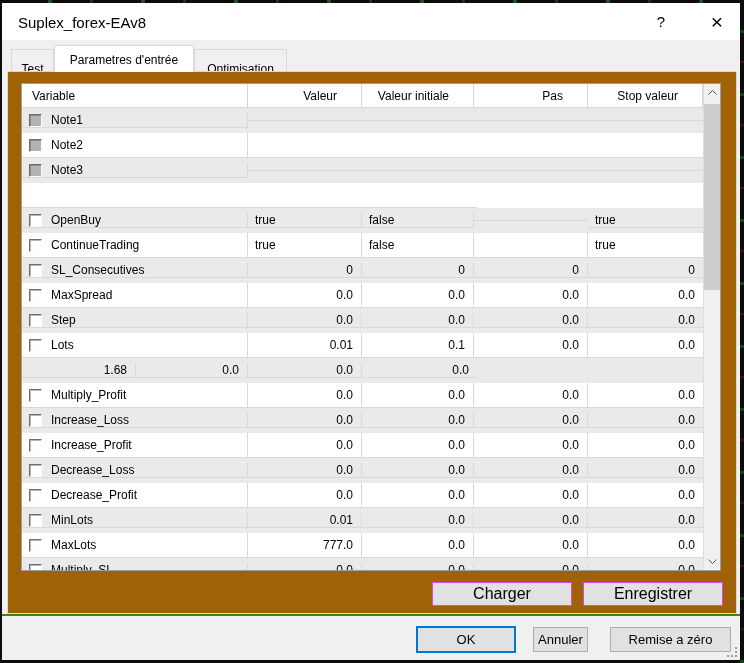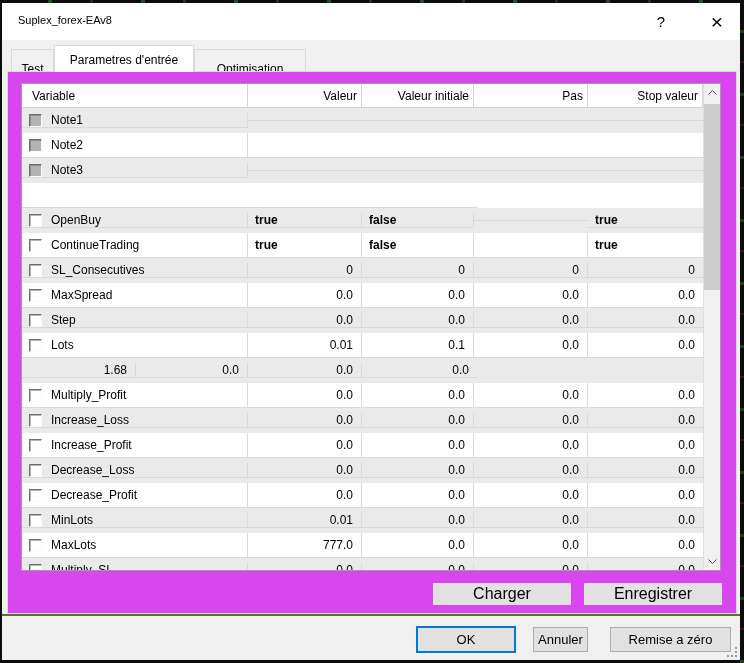--- a/index.html
+++ b/index.html
@@ -9,52 +9,52 @@
   .screen { position:relative; width:744px; height:663px; background:#0c0c0c; overflow:hidden; }
   .screen::before { content:''; position:absolute; top:0; left:0; right:0; height:3px;
     background:repeating-linear-gradient(90deg,#0c0c0c 0 48px,#1f5220 48px 52px,#0c0c0c 52px 90px,#143914 90px 93px); }
   .screen::after { content:''; position:absolute; top:0; right:0; bottom:0; width:4px;
     background:repeating-linear-gradient(180deg,#0c0c0c 0 30px,#153f16 30px 33px,#0c0c0c 33px 61px,#3a1414 61px 63px); }
 
   .dialog { position:absolute; left:2px; top:3px; width:738px; height:657px; background:#f0f0f0; z-index:2; }
 
   
   .titlebar { position:absolute; left:0; top:0; width:100%; height:37px; background:#ffffff; }
-  .title { position:absolute; left:16px; top:11px; font-size:11px; color:#000; white-space:nowrap; }
+  .title { position:absolute; left:16px; top:11px; font-size:15px; color:#000; white-space:nowrap; }
   .cap-btn { position:absolute; top:0; width:34px; height:37px; display:flex; align-items:center; justify-content:center; cursor:default; }
   .help-btn { right:62px; font-size:15px; }
   .close-btn { right:6px; font-size:21px; font-weight:300; line-height:1; }
 
   
   .tab { position:absolute; background:#f0f0f0; border:1px solid #d9d9d9; border-bottom:none;
          font-size:12px; text-align:center; z-index:3; padding-top:12px; height:23px; top:46px; }
   .tab.active { background:#ffffff; top:42px; height:27px; padding-top:7px; z-index:5; }
   #tab-test { left:9px; width:43px; }
   #tab-params { left:52px; width:140px; }
-  #tab-optim { left:192px; width:112px; }
-
-  
-  .tabpage { position:absolute; left:5px; top:68px; width:730px; height:543px; background:#d946ef; border:1px solid #d9d9d9; z-index:4; }
+  #tab-optim { left:192px; width:93px; }
+
+  
+  .tabpage { position:absolute; left:5px; top:68px; width:730px; height:543px; background:#a16207; border:1px solid #d9d9d9; z-index:4; }
 
   
   .ptable { position:absolute; left:13px; top:11px; width:700px; height:488px; border:1px solid #9e9e9e; background:#fff; display:flex; }
   .tcontent { width:681px; height:100%; }
   .thead { display:flex; height:24px; font-size:12px; background:#fff; }
   .th { border-right:1px solid #d6d6d6; border-bottom:1px solid #d6d6d6; display:flex; align-items:center; white-space:nowrap; }
   .th.c1 { padding-left:10px; }
-  .th.num { justify-content:flex-end; padding-right:4px; }
+  .th.num { justify-content:flex-end; padding-right:24px; }
   .trows { height:462px; overflow:hidden; }
   .trow { display:flex; height:25px; background:#ffffff; position:relative; }
   .trow.shaded { background:#eaeaea;align-items:center; }
   .cell { border-right:1px solid #d9d9d9; border-bottom:1px solid #d9d9d9; font-size:12px; display:flex; align-items:center; white-space:nowrap; overflow:hidden; }
   .c1 { width:226px; } .c2 { width:114px; } .c3 { width:112px; } .c4 { width:114px; } .c5 { width:115px; }
   .cell.c5 { border-right:none; }
   .cell.merged { width:455px; border-right:none; }
   .cell.ar { justify-content:flex-end; padding-right:8px; }
-  .cell.al { padding-left:7px;font-weight:bold; }
+  .cell.al { padding-left:7px; }
   .vlabel { margin-left:9px; }
   .cb { width:13px; height:13px; margin-left:7px; flex:0 0 13px; background:#ffffff;
         border:1px solid; border-color:#6e6e6e #fbfbfb #fbfbfb #6e6e6e;
         box-shadow:inset 1px 1px 0 rgba(90,90,90,.45); }
   .cb-disabled { background:#b3b3b3; }
 
   
   .sbar { width:17px; height:100%; background:#f0f0f0; border-left:1px solid #dedede; position:relative; }
   .sb-btn { position:absolute; left:0; width:16px; height:17px; display:flex; align-items:center; justify-content:center; }
   .sb-up { top:0; } .sb-down { bottom:0; }

